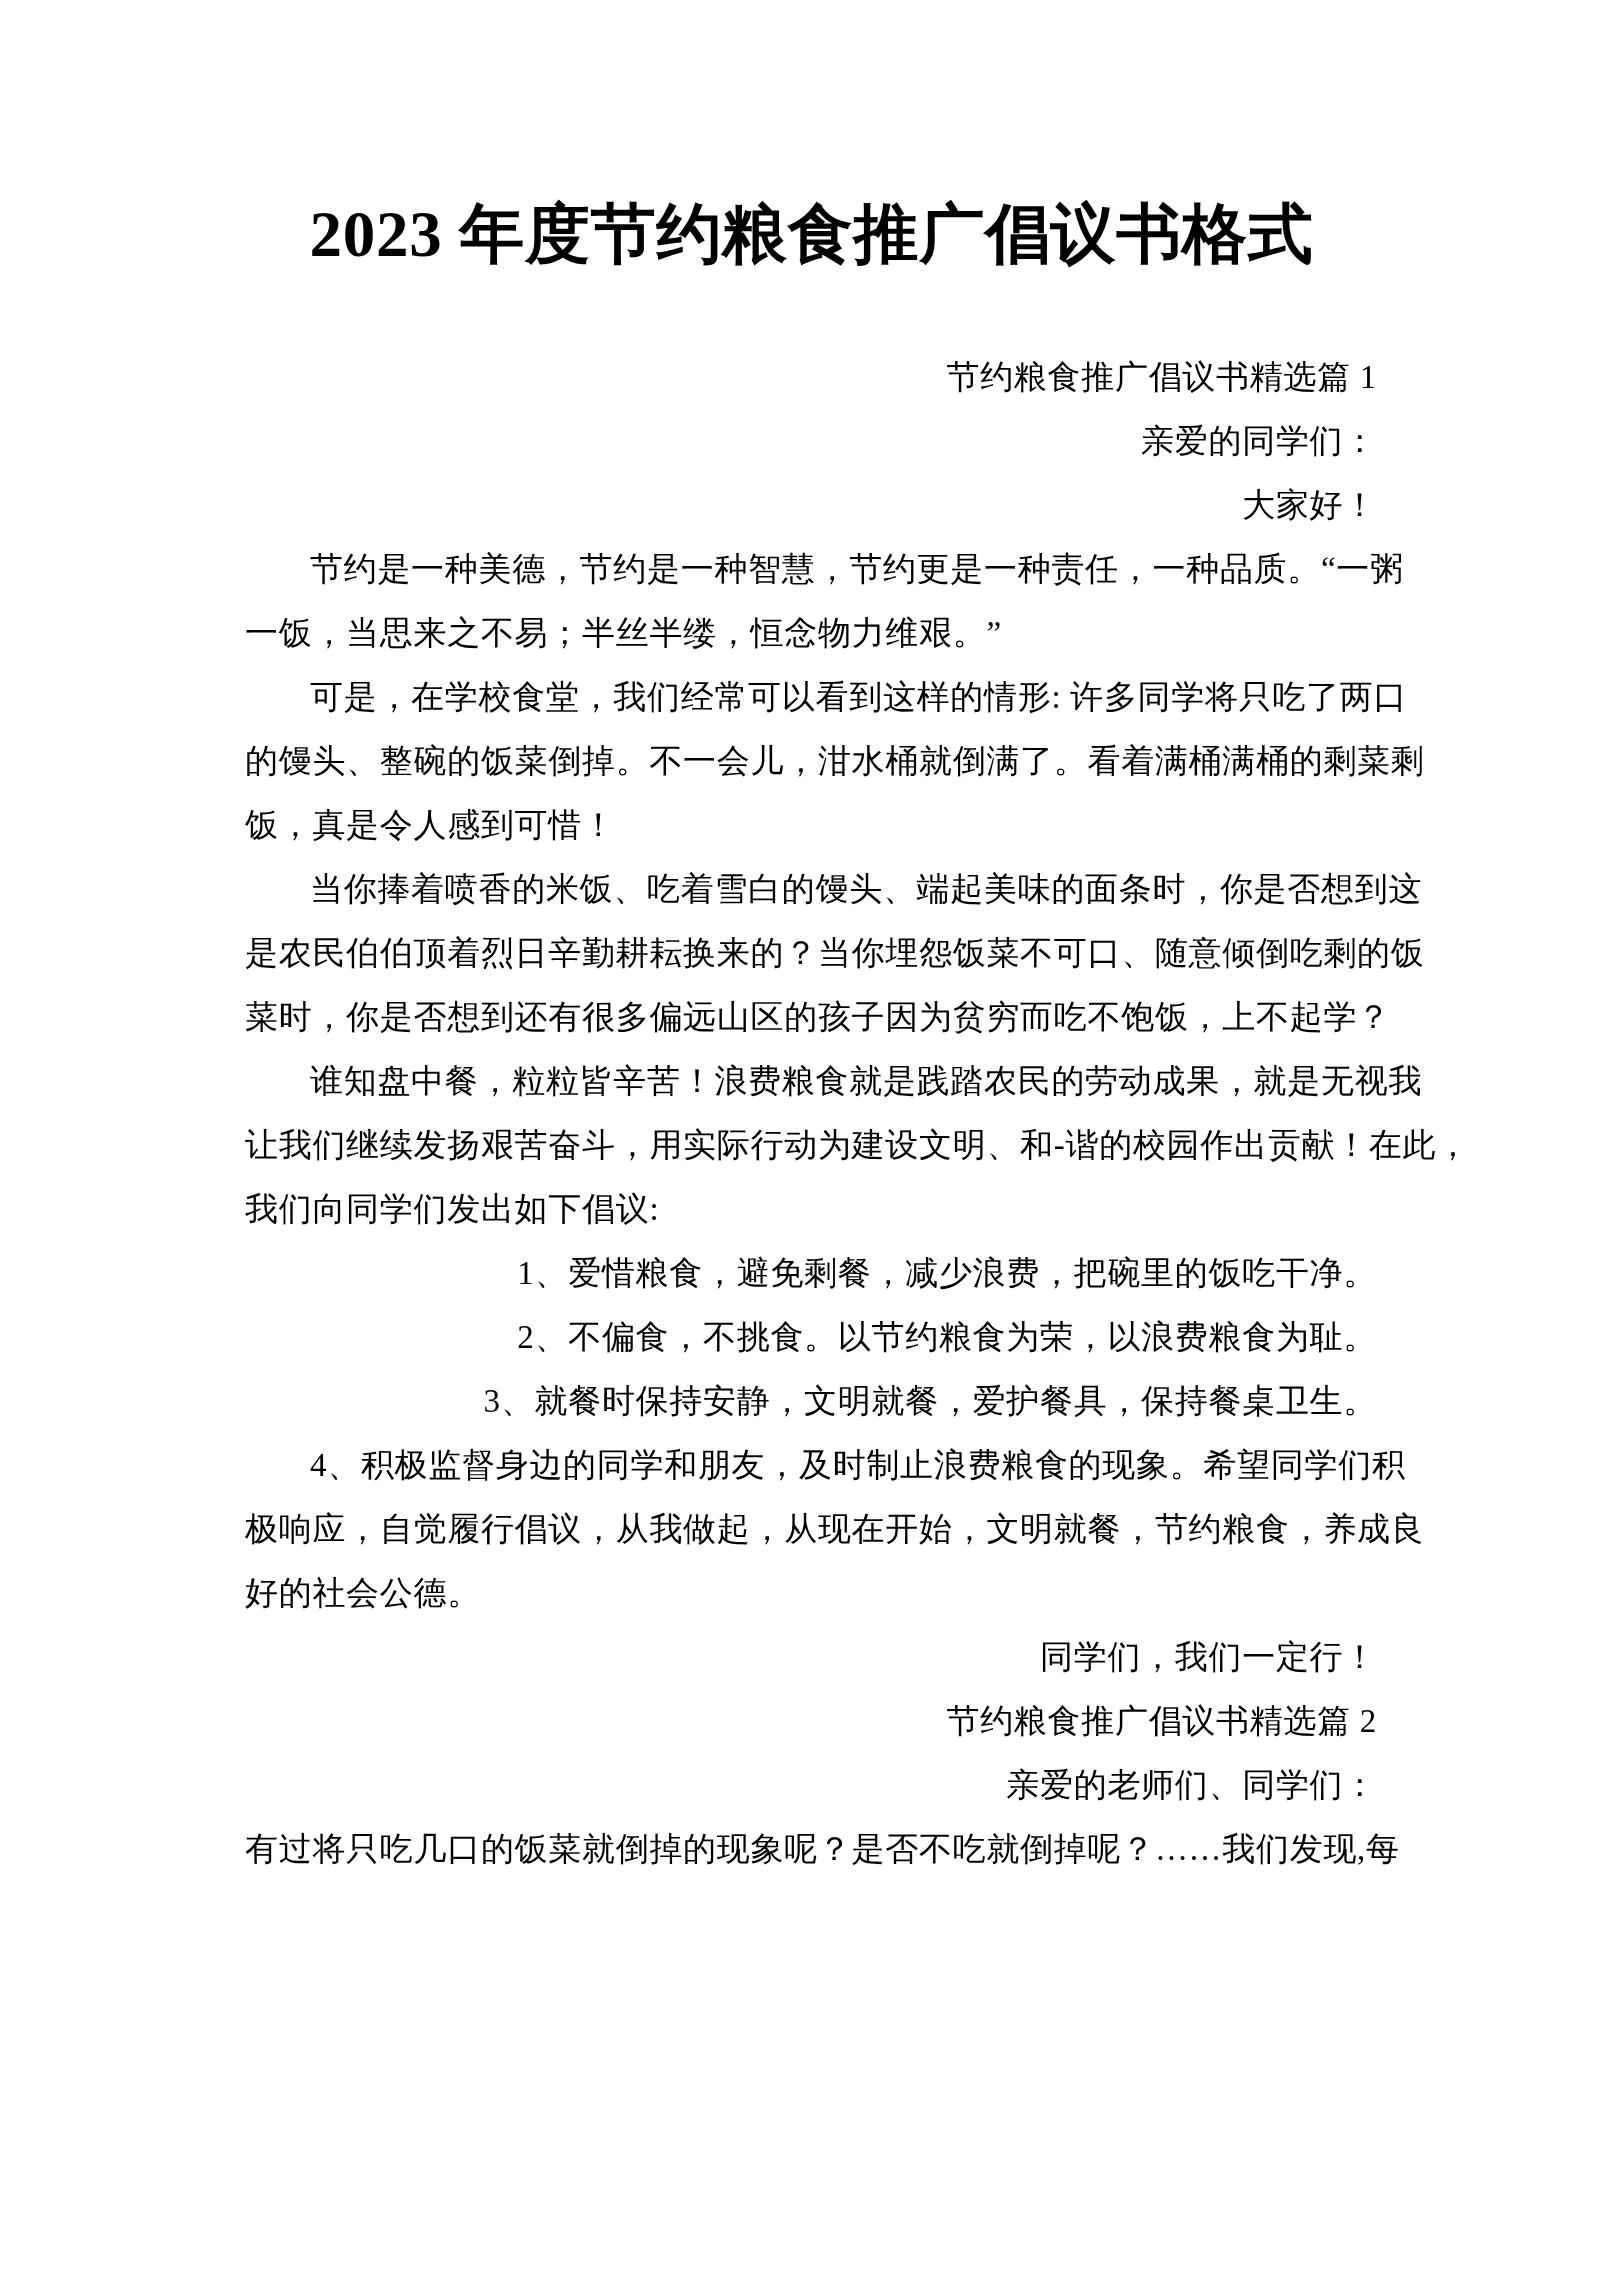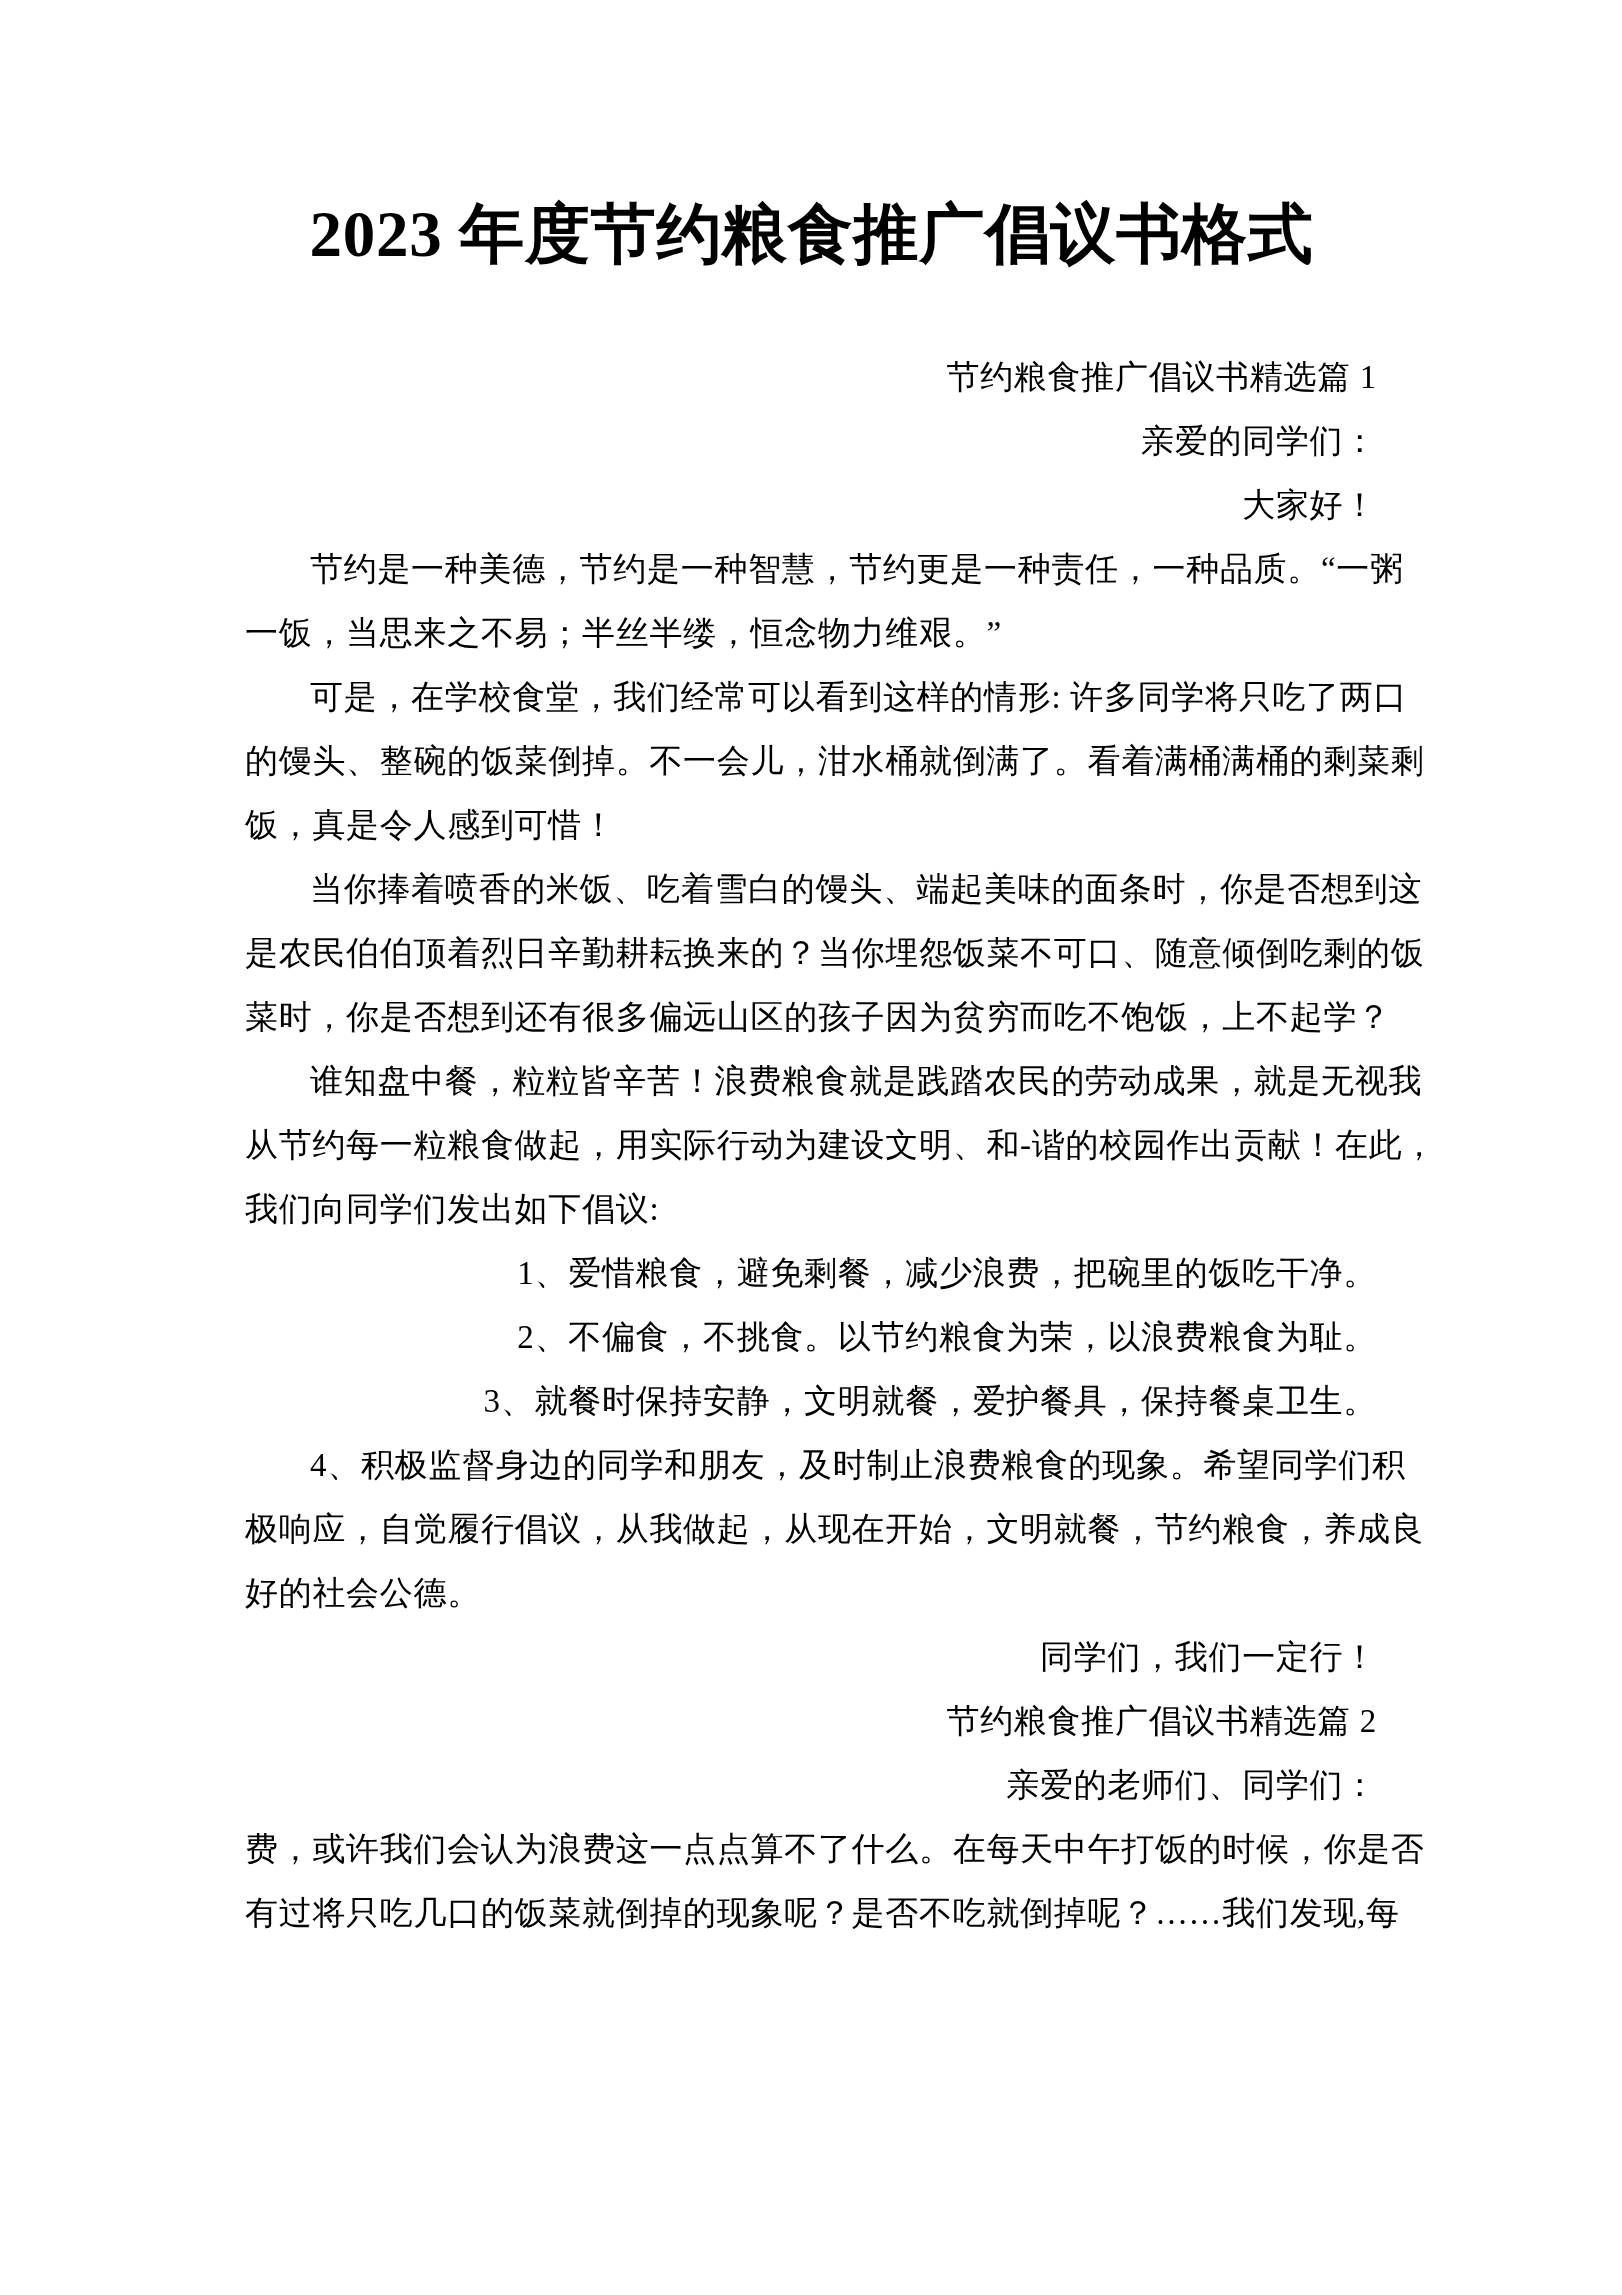--- a/index.html
+++ b/index.html
@@ -59,29 +59,28 @@
     <div class="line ind">大家好！</div>
     <div class="line ind">节约是一种美德，节约是一种智慧，节约更是一种责任，一种品质。“一粥</div>
     <div class="line">一饭，当思来之不易；半丝半缕，恒念物力维艰。”</div>
     <div class="line ind">可是，在学校食堂，我们经常可以看到这样的情形: 许多同学将只吃了两口</div>
     <div class="line">的馒头、整碗的饭菜倒掉。不一会儿，泔水桶就倒满了。看着满桶满桶的剩菜剩</div>
     <div class="line">饭，真是令人感到可惜！</div>
     <div class="line ind">当你捧着喷香的米饭、吃着雪白的馒头、端起美味的面条时，你是否想到这</div>
     <div class="line">是农民伯伯顶着烈日辛勤耕耘换来的？当你埋怨饭菜不可口、随意倾倒吃剩的饭</div>
     <div class="line">菜时，你是否想到还有很多偏远山区的孩子因为贫穷而吃不饱饭，上不起学？</div>
     <div class="line ind">谁知盘中餐，粒粒皆辛苦！浪费粮食就是践踏农民的劳动成果，就是无视我</div>
-    <div class="line">从节约每一粒粮食做起，用实际行动为建设文明、和-谐的校园作出贡献！在此，</div>
+    <div class="line">让我们继续发扬艰苦奋斗，用实际行动为建设文明、和-谐的校园作出贡献！在此，</div>
     <div class="line">我们向同学们发出如下倡议:</div>
     <div class="line ind">1、爱惜粮食，避免剩餐，减少浪费，把碗里的饭吃干净。</div>
     <div class="line ind">2、不偏食，不挑食。以节约粮食为荣，以浪费粮食为耻。</div>
     <div class="line ind">3、就餐时保持安静，文明就餐，爱护餐具，保持餐桌卫生。</div>
     <div class="line ind">4、积极监督身边的同学和朋友，及时制止浪费粮食的现象。希望同学们积</div>
     <div class="line">极响应，自觉履行倡议，从我做起，从现在开始，文明就餐，节约粮食，养成良</div>
     <div class="line">好的社会公德。</div>
     <div class="line ind">同学们，我们一定行！</div>
     <div class="line ind">节约粮食推广倡议书精选篇 2</div>
     <div class="line ind">亲爱的老师们、同学们：</div>
-    <div class="line">费，或许我们会认为浪费这一点点算不了什么。在每天中午打饭的时候，你是否</div>
     <div class="line">有过将只吃几口的饭菜就倒掉的现象呢？是否不吃就倒掉呢？……我们发现,每</div>
   </div>
 
 </div>
 
 
 </body></html>

